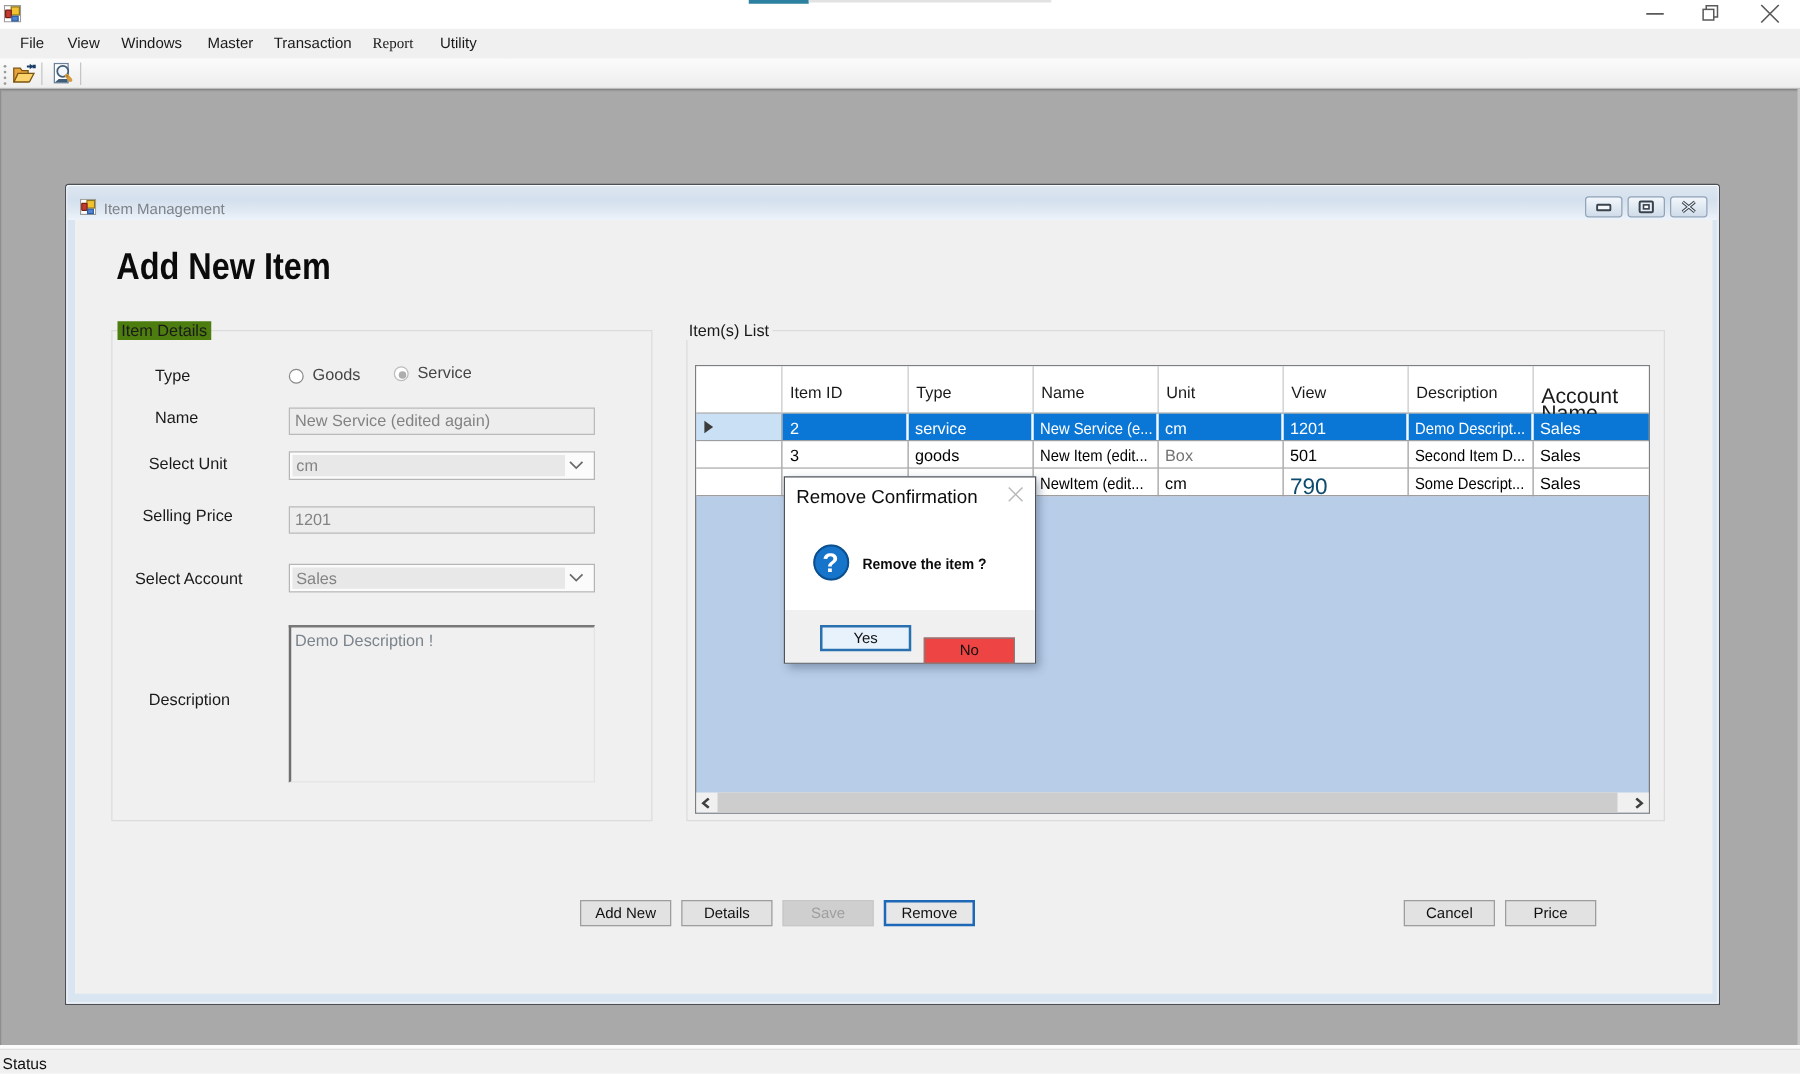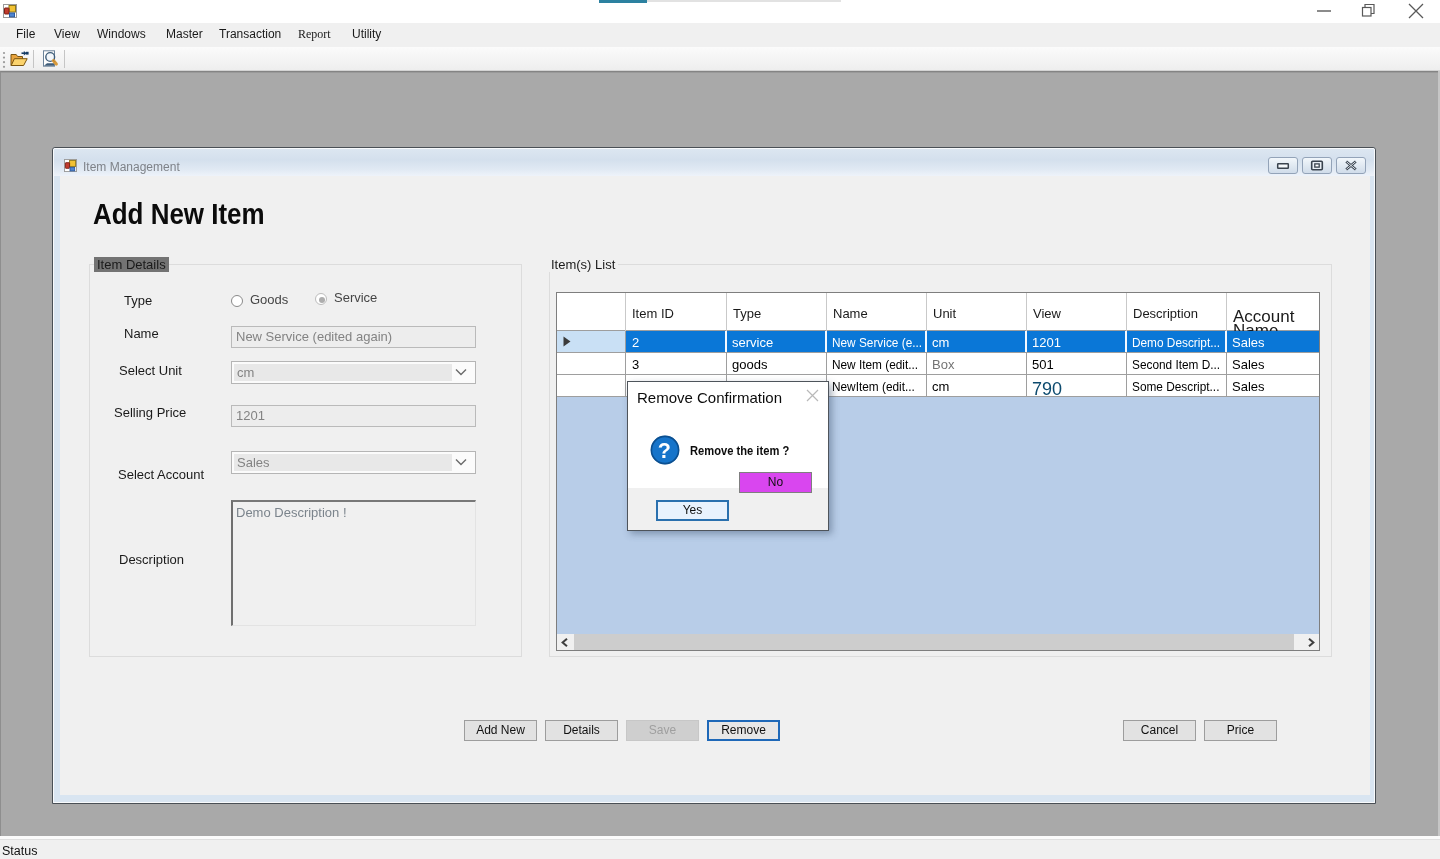--- a/index.html
+++ b/index.html
@@ -101,27 +101,27 @@
   <g stroke="#eef3f8" stroke-width="0.9">
       <path d="M78.5 4.8 L87.5 12.2 M87.5 4.8 L78.5 12.2"></path>
     </g>
 </svg>
 
 <div class="abs" style="left:60px;top:176px;width:1310px;height:619px;background:#f0f0f0;"></div>
 
 <div class="abs" style="left:93px;top:197px;font-size:30px;font-weight:bold;color:#0b0b0b;transform:scaleX(0.865);transform-origin:0 0;white-space:nowrap;">Add New Item</div>
 
 <div class="abs" style="left:89px;top:264px;width:433px;height:393px;border:1px solid #dcdcdc;"></div>
-<div class="abs" style="left:94px;top:257px;background:#737373;padding:0 3px;font-size:13px;color:#1a1a1a;">Item Details</div>
+<div class="abs" style="left:94px;top:257px;background:#4d7c0f;padding:0 3px;font-size:13px;color:#1a1a1a;">Item Details</div>
 
 <div class="abs t13" style="left:124px;top:293px;">Type</div>
 <div class="abs t13" style="left:124px;top:326px;">Name</div>
 <div class="abs t13" style="left:119px;top:363px;">Select Unit</div>
 <div class="abs t13" style="left:114px;top:405px;">Selling Price</div>
-<div class="abs t13" style="left:118px;top:455px;margin-top:12px;">Select Account</div>
+<div class="abs t13" style="left:108px;top:455px;">Select Account</div>
 <div class="abs t13" style="left:119px;top:552px;">Description</div>
 
 <div class="abs" style="left:231px;top:295px;width:12px;height:12px;border-radius:50%;background:#fff;border:1px solid #8a8a8a;"></div>
 <div class="abs" style="left:250px;top:292px;font-size:13px;color:#454545;">Goods</div>
 <div class="abs" style="left:315px;top:293px;width:12px;height:12px;border-radius:50%;background:#fff;border:1px solid #bcbcbc;"></div>
 <div class="abs" style="left:319px;top:297px;width:6px;height:6px;border-radius:50%;background:#adadad;"></div>
 <div class="abs" style="left:334px;top:290px;font-size:13px;color:#454545;">Service</div>
 
 <div class="abs" style="left:231px;top:326px;width:245px;height:22px;background:#ededed;border:1px solid #bababa;font-size:13px;color:#838383;line-height:19px;padding-left:4px;">New Service (edited again)</div>
 
@@ -236,13 +236,13 @@
   </svg>
 
 <svg class="abs" style="left:650px;top:435px;" width="30" height="30" viewBox="0 0 30 30">
   <circle cx="15" cy="15" r="14.2" fill="#1674ca"></circle>
   <circle cx="15" cy="15" r="13.6" fill="none" stroke="#0c4f8f" stroke-width="1.6"></circle>
   <text x="14.4" y="22.6" text-anchor="middle" font-family="Liberation Sans" font-size="21.5" font-weight="bold" fill="#fff">?</text>
 </svg>
 <div class="abs" style="left:690px;top:444px;font-size:12px;font-weight:bold;color:#0c0c0c;transform:scaleX(0.93);transform-origin:0 0;white-space:nowrap;">Remove the item ?</div>
 <div class="abs" style="left:628px;top:488px;width:200px;height:42px;background:#f0f0f0;"></div>
 <div class="abs" style="left:656px;top:500px;width:73px;height:21px;background:#e8f2fd;border:2px solid #2a70ae;font-size:12px;color:#111;text-align:center;line-height:16px;">Yes</div>
-<div class="abs" style="left:739px;top:472px;width:73px;height:21px;background:#d946ef;border:1px solid #7f7f7f;font-size:12px;color:#111;text-align:center;line-height:18px;">No</div>
+<div class="abs" style="left:739px;top:510px;width:73px;height:21px;background:#ef4444;border:1px solid #7f7f7f;font-size:12px;color:#111;text-align:center;line-height:18px;">No</div>
 
 </body></html>

